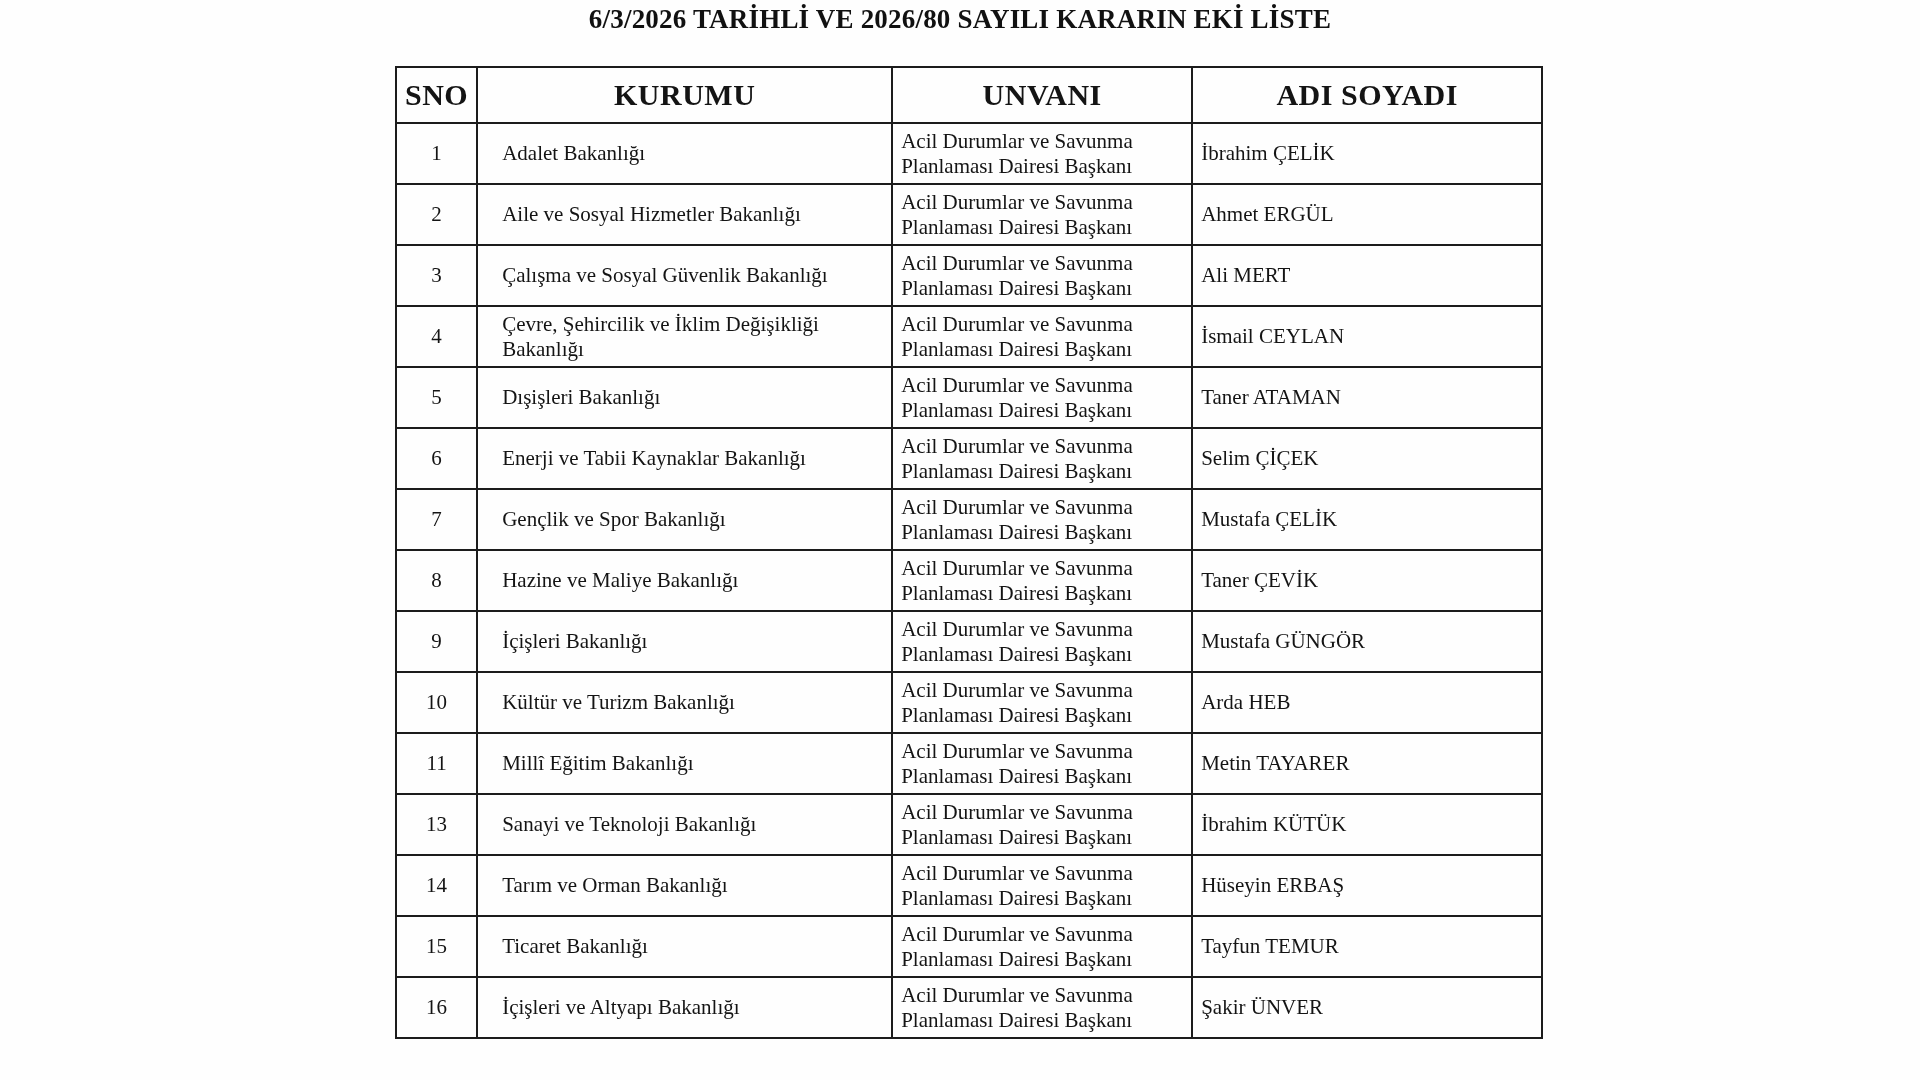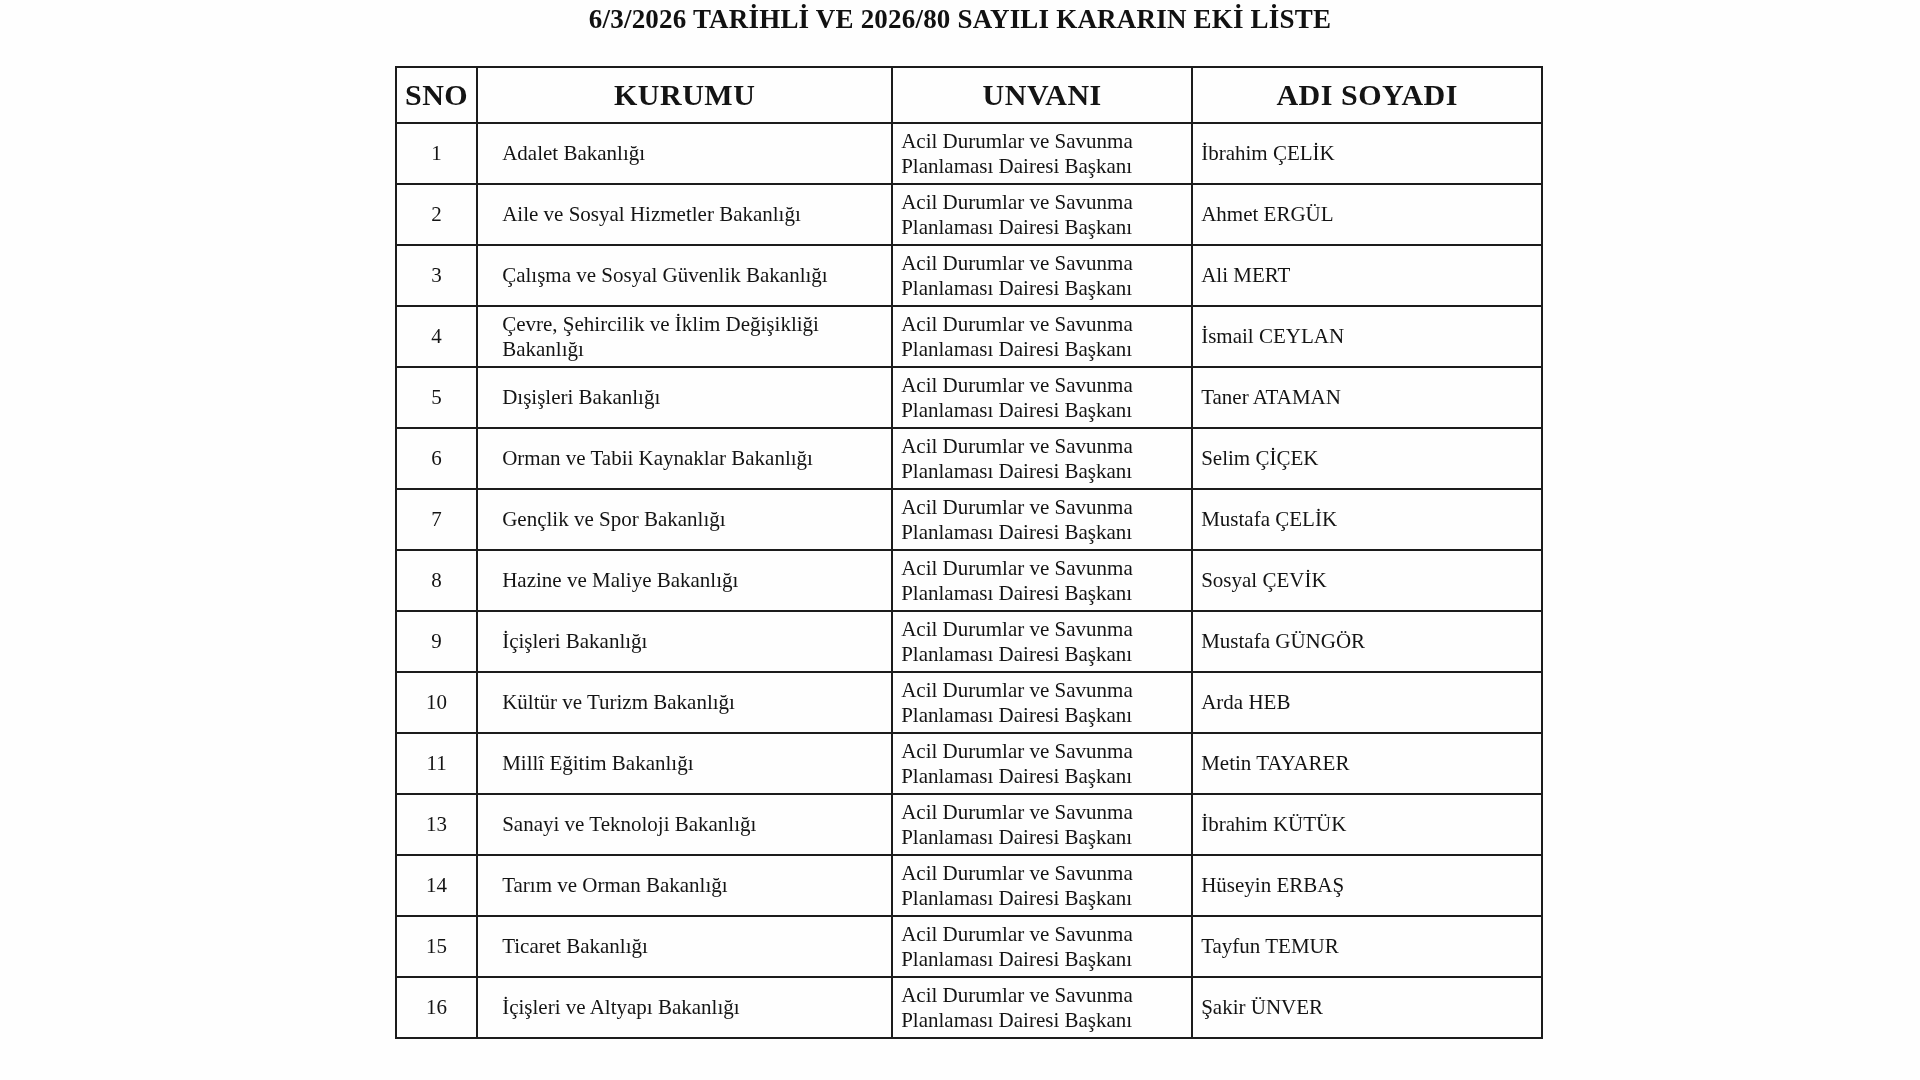--- a/index.html
+++ b/index.html
@@ -136,21 +136,21 @@
               <div class="kurumu-text">Dışişleri Bakanlığı</div>
             </td>
       <td class="unvani-cell">
               <div class="unvani-text">Acil Durumlar ve Savunma Planlaması Dairesi Başkanı</div>
             </td>
       <td class="adi-cell">Taner ATAMAN</td>
     </tr>
           <tr>
       <td class="sno-cell">6</td>
       <td class="kurumu-cell">
-              <div class="kurumu-text">Orman ve Tabii Kaynaklar Bakanlığı</div>
+              <div class="kurumu-text">Enerji ve Tabii Kaynaklar Bakanlığı</div>
             </td>
       <td class="unvani-cell">
               <div class="unvani-text">Acil Durumlar ve Savunma Planlaması Dairesi Başkanı</div>
             </td>
       <td class="adi-cell">Selim ÇİÇEK</td>
     </tr>
           <tr>
       <td class="sno-cell">7</td>
       <td class="kurumu-cell">
               <div class="kurumu-text">Gençlik ve Spor Bakanlığı</div>
@@ -161,21 +161,21 @@
       <td class="adi-cell">Mustafa ÇELİK</td>
     </tr>
           <tr>
       <td class="sno-cell">8</td>
       <td class="kurumu-cell">
               <div class="kurumu-text">Hazine ve Maliye Bakanlığı</div>
             </td>
       <td class="unvani-cell">
               <div class="unvani-text">Acil Durumlar ve Savunma Planlaması Dairesi Başkanı</div>
             </td>
-      <td class="adi-cell">Sosyal ÇEVİK</td>
+      <td class="adi-cell">Taner ÇEVİK</td>
     </tr>
           <tr>
       <td class="sno-cell">9</td>
       <td class="kurumu-cell">
               <div class="kurumu-text">İçişleri Bakanlığı</div>
             </td>
       <td class="unvani-cell">
               <div class="unvani-text">Acil Durumlar ve Savunma Planlaması Dairesi Başkanı</div>
             </td>
       <td class="adi-cell">Mustafa GÜNGÖR</td>

